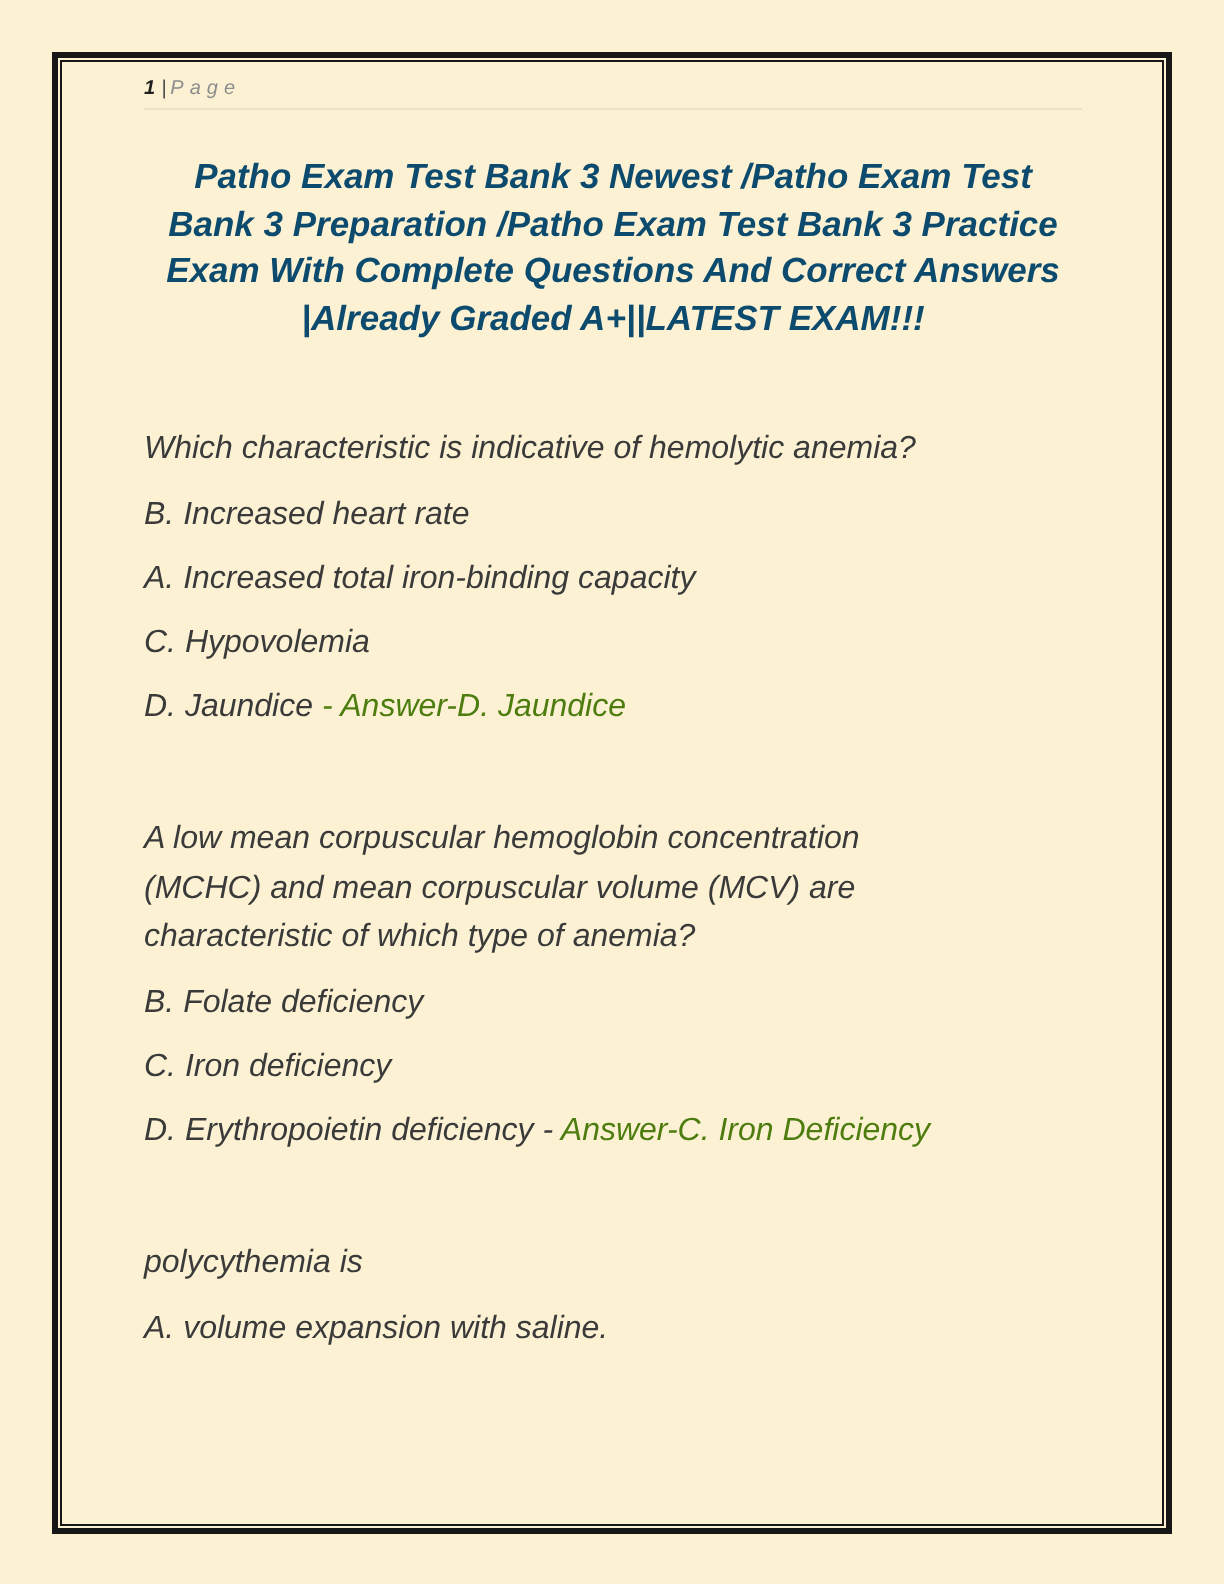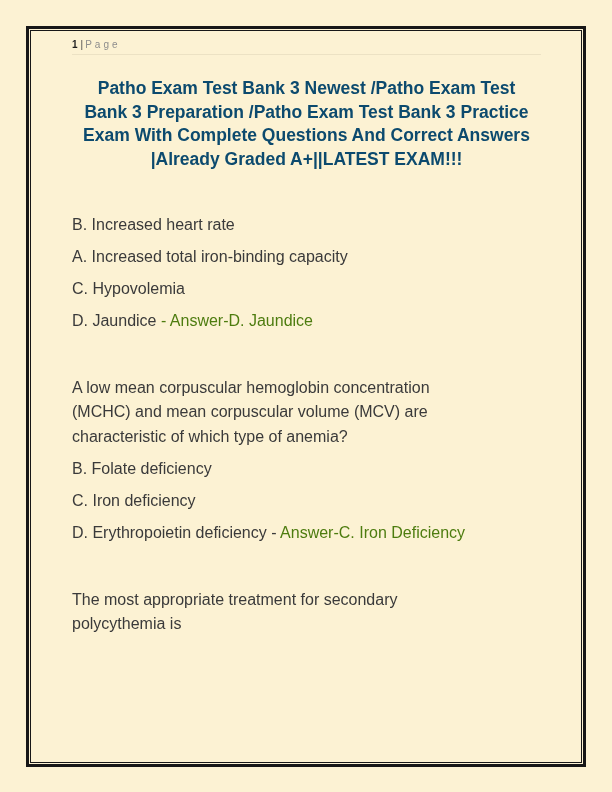--- a/index.html
+++ b/index.html
@@ -1,15 +1,15 @@
 <!DOCTYPE html>
 <html><head>
 <meta charset="utf-8">
 <style>
-  * { margin: 0; padding: 0; box-sizing: border-box; }
+  * { margin: 0; padding: 0; box-sizing: border-box; font-style: italic; }
   html, body { width: 612px; height: 792px; }
   body {
     font-family: "Liberation Sans", "DejaVu Sans", sans-serif;
     background: #fcf2d3;
     position: relative;
     overflow: hidden;
   }
   .frame-outer {
     position: absolute;
     left: 26px; top: 26px; right: 26px; bottom: 25px;
@@ -66,38 +66,41 @@
     <hr class="header-rule">
 
     <div class="doc-title">
       <div>Patho Exam Test Bank 3 Newest /Patho Exam Test</div>
       <div>Bank 3 Preparation /Patho Exam Test Bank 3 Practice</div>
       <div>Exam With Complete Questions And Correct Answers</div>
       <div>|Already Graded A+||LATEST EXAM!!!</div>
     </div>
 
     <div class="q-block">
+      <div class="q-text">
+        <div>Which characteristic is indicative of hemolytic anemia?</div>
+      </div>
       <p class="option"><span>B. Increased heart rate</span></p>
       <p class="option"><span>A. Increased total iron-binding capacity</span></p>
       <p class="option"><span>C. Hypovolemia</span></p>
       <p class="option"><span>D. Jaundice </span><span class="answer-red">- Answer-D. Jaundice</span></p>
     </div>
 
     <div class="q-block">
       <div class="q-text">
         <div>A low mean corpuscular hemoglobin concentration</div>
         <div>(MCHC) and mean corpuscular volume (MCV) are</div>
         <div>characteristic of which type of anemia?</div>
       </div>
       <p class="option"><span>B. Folate deficiency</span></p>
       <p class="option"><span>C. Iron deficiency</span></p>
       <p class="option"><span>D. Erythropoietin deficiency - </span><span class="answer-red">Answer-C. Iron Deficiency</span></p>
     </div>
 
     <div class="q-block">
       <div class="q-text">
-        <div>The most appropriate treatment for secondary</div>
         <div>polycythemia is</div>
       </div>
+      <p class="option"><span>A. volume expansion with saline.</span></p>
     </div>
 
   </div>
 </div>
 
 </body></html>

